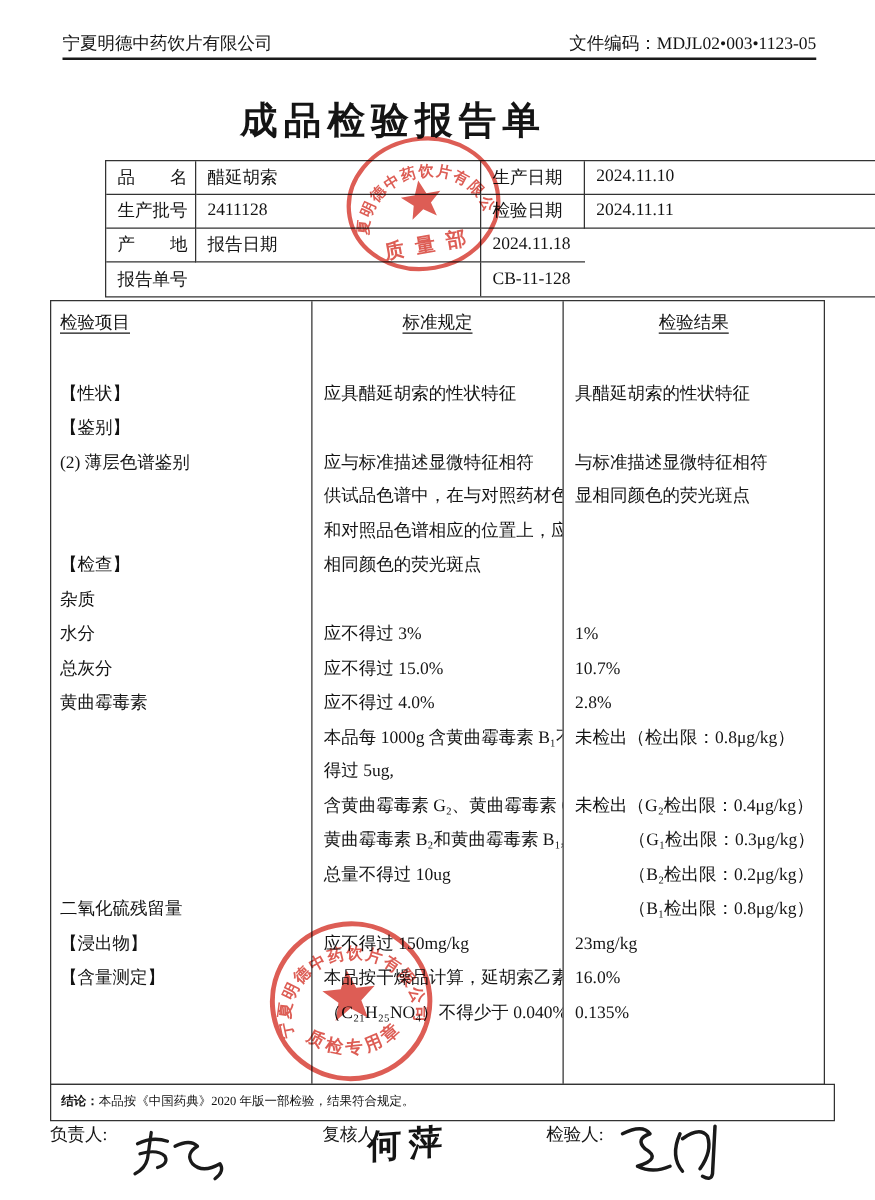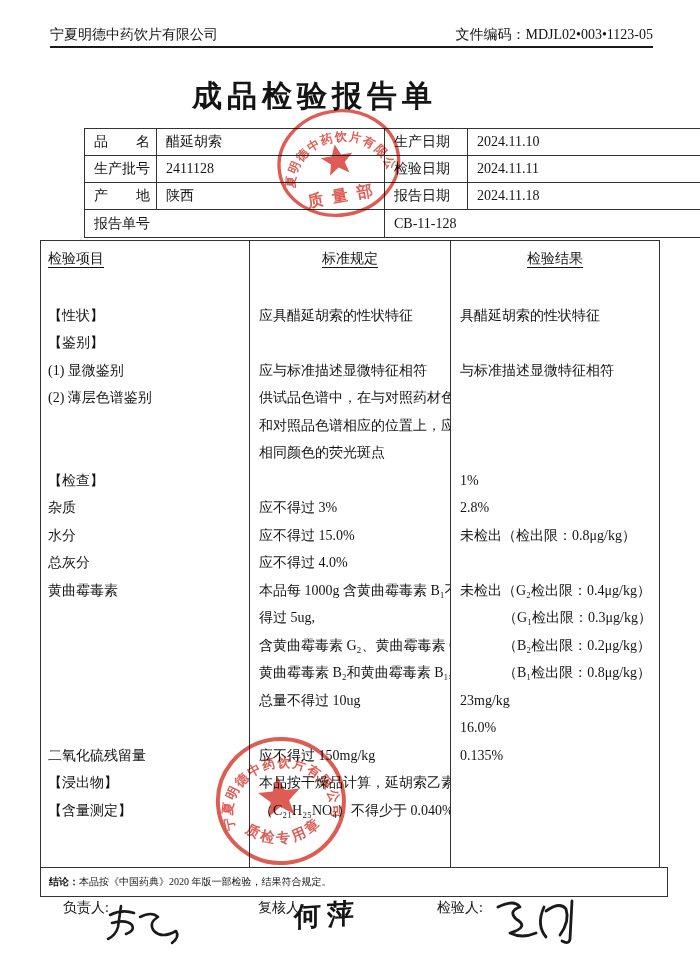--- a/index.html
+++ b/index.html
@@ -73,36 +73,34 @@
     <div class="cell">醋延胡索</div>
     <div class="cell">生产日期</div>
     <div class="cell last-col">2024.11.10</div>
 
     <div class="cell">生产批号</div>
     <div class="cell">2411128</div>
     <div class="cell">检验日期</div>
     <div class="cell last-col">2024.11.11</div>
 
     <div class="cell">产　　地</div>
-    <div class="cell">陕西</div>
     <div class="cell">报告日期</div>
     <div class="cell last-col">2024.11.18</div>
 
     <div class="cell span2 last-row">报告单号</div>
     <div class="cell span2v last-row">CB-11-128</div>
   </div>
 
   <div class="main">
 
     <div class="mcol mcol1">
       <div class="line head"><span>检验项目</span></div>
       <div class="line"></div>
       <div class="line">【性状】</div>
       <div class="line">【鉴别】</div>
-      <div class="line">(1) 显微鉴别</div>
       <div class="line">(2) 薄层色谱鉴别</div>
       <div class="line"></div>
       <div class="line"></div>
       <div class="line">【检查】</div>
       <div class="line">杂质</div>
       <div class="line">水分</div>
       <div class="line">总灰分</div>
       <div class="line">黄曲霉毒素</div>
       <div class="line"></div>
       <div class="line"></div>
@@ -138,44 +136,46 @@
       <div class="line">本品按干燥品计算，延胡索乙素</div>
       <div class="line">（C₂₁H₂₅NO₄）不得少于 0.040%</div>
     </div>
 
     <div class="mcol lastc">
       <div class="line head"><span>检验结果</span></div>
       <div class="line"></div>
       <div class="line">具醋延胡索的性状特征</div>
       <div class="line"></div>
       <div class="line">与标准描述显微特征相符</div>
+      <div class="line">显相同颜色的荧光斑点</div>
       <div class="line"></div>
       <div class="line"></div>
       <div class="line"></div>
       <div class="line">1%</div>
+      <div class="line">10.7%</div>
       <div class="line">2.8%</div>
       <div class="line">未检出（检出限：0.8μg/kg）</div>
       <div class="line"></div>
       <div class="line">未检出（G₂检出限：0.4μg/kg）</div>
       <div class="line indent">（G₁检出限：0.3μg/kg）</div>
       <div class="line indent">（B₂检出限：0.2μg/kg）</div>
       <div class="line indent">（B₁检出限：0.8μg/kg）</div>
       <div class="line">23mg/kg</div>
       <div class="line">16.0%</div>
       <div class="line">0.135%</div>
       <div class="line"></div>
     </div>
   </div>
 
   <div class="conclusion">
     <span style="font-weight:700;">结论：</span><span>本品按《中国药典》2020 年版一部检验，结果符合规定。</span>
   </div>
 
   <div class="signrow">
-    <span class="sig-label" style="left:0;margin-left:23px;">负责人:</span>
+    <span class="sig-label" style="left:0;">负责人:</span>
     <svg class="sig-svg" style="left:48px;top:2px;" width="110" height="52" viewBox="0 0 110 52">
       <g fill="none" stroke="#1a1a1a" stroke-width="2.6" stroke-linecap="round" stroke-linejoin="round">
         <path d="M22 14 Q34 8 46 12"></path>
         <path d="M33 5 L30 26 Q28 34 20 38"></path>
         <path d="M24 22 Q38 18 44 24 Q47 30 38 33"></path>
         <path d="M52 16 Q64 10 70 16 Q60 22 66 30 Q74 38 88 30 Q92 36 84 42"></path>
       </g>
     </svg>
 
     <span class="sig-label" style="left:218px;">复核人:</span>

